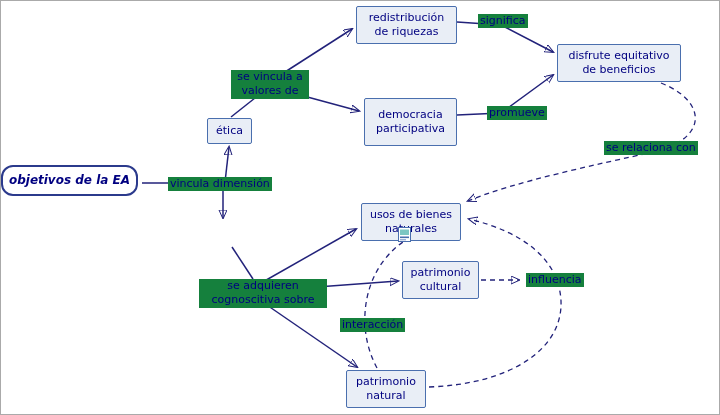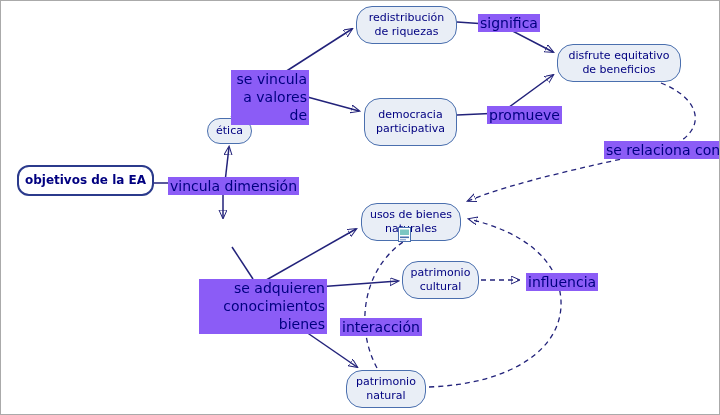--- a/index.html
+++ b/index.html
@@ -16,32 +16,32 @@
     font-family:"DejaVu Sans","Liberation Sans",sans-serif;
   }
   .edges{position:absolute;left:0;top:0;z-index:1;}
   .edges path, .edges polyline{fill:none;stroke:var(--line);}
   .solid{stroke-width:1.5;}
   .dashed{stroke-width:1.3;stroke-dasharray:5 4;}
   .ah{fill:var(--line);stroke:none;}
   .node{
     position:absolute;z-index:2;display:flex;align-items:center;justify-content:center;
     text-align:center;background:var(--node_fill);border:1px solid var(--node_border);
-    border-radius:16px;color:var(--ink);font-size:11px;line-height:1.25;
+    border-radius:2px;color:var(--ink);font-size:11px;line-height:1.25;
     padding:2px 4px;box-sizing:border-box;cursor:default;
   }
   .node.root{
     background:#fff;border:2px solid var(--root_border);border-radius:12px;
     font-weight:bold;font-size:12px;
   }
   .llabel{
-    position:absolute;z-index:2;background:#8b5cf6;color:var(--ink);
-    font-size:14px;line-height:1.3;padding:0 2px;white-space:nowrap;
+    position:absolute;z-index:2;background:#15803d;color:var(--ink);
+    font-size:11px;line-height:1.3;padding:0 2px;white-space:nowrap;
   }
-  .llabel.wrap{white-space:normal;text-align:right;}
+  .llabel.wrap{white-space:normal;text-align:center;}
   .resicon{position:absolute;z-index:3;line-height:0;}
 </style>
 </head>
 <body>
 
 <div class="cmap">
 
   <svg class="edges" width="720" height="415" viewBox="0 0 720 415">
     <defs>
       <marker id="arrow" markerUnits="userSpaceOnUse" markerWidth="10" markerHeight="9" refX="8" refY="4" orient="auto">
@@ -61,21 +61,21 @@
     <path class="solid" marker-end="url(#arrow)" d="M260 282 L355 228"></path>
     <path class="solid" marker-end="url(#arrow)" d="M262 290 L397 280"></path>
     <path class="solid" marker-end="url(#arrow)" d="M260 300 L356 366"></path>
 
     <path class="dashed" marker-end="url(#arrow)" d="M660 82 C706 100, 708 138, 652 151 C598 163, 512 181, 467 200"></path>
     <path class="dashed" marker-end="url(#arrow)" d="M480 279 L518 279"></path>
     <path class="dashed" marker-end="url(#arrow)" d="M428 386 C510 383, 562 348, 560 300 C558 258, 522 231, 468 218"></path>
     <path class="dashed" marker-end="url(#arrow)" d="M376 367 C356 330, 362 285, 384 258 C396 243, 408 236, 421 232"></path>
   </svg>
 
-  <div class="node root" style="left:16px;top:164px;width:137px;height:31px;">objetivos de la EA</div>
+  <div class="node root" style="left:0;top:164px;width:137px;height:31px;font-style:italic;">objetivos de la EA</div>
 
   <div class="node" style="left:206px;top:117px;width:45px;height:26px;">ética</div>
 
   <div class="node" style="left:355px;top:5px;width:101px;height:38px;">redistribución de riquezas</div>
 
   <div class="node" style="left:363px;top:97px;width:93px;height:48px;">democracia participativa</div>
 
   <div class="node" style="left:556px;top:43px;width:124px;height:38px;">disfrute equitativo de beneficios</div>
 
 
@@ -97,19 +97,19 @@
   <div class="llabel wrap" style="left:230px;top:69px;width:74px;">se vincula a valores de</div>
 
   <div class="llabel" style="left:477px;top:13px;">significa</div>
 
   <div class="llabel" style="left:469px;top:105px;margin-left:17px;">promueve</div>
 
   <div class="llabel" style="left:603px;top:140px;">se relaciona con</div>
 
   <div class="llabel" style="left:167px;top:176px;">vincula dimensión</div>
 
-  <div class="llabel wrap" style="left:198px;top:278px;width:124px;">se adquieren conocimientos bienes</div>
+  <div class="llabel wrap" style="left:198px;top:278px;width:124px;">se adquieren cognoscitiva sobre</div>
 
   <div class="llabel" style="left:525px;top:272px;">influencia</div>
 
   <div class="llabel" style="left:339px;top:317px;">interacción</div>
 
 </div>
 
 </body></html>

